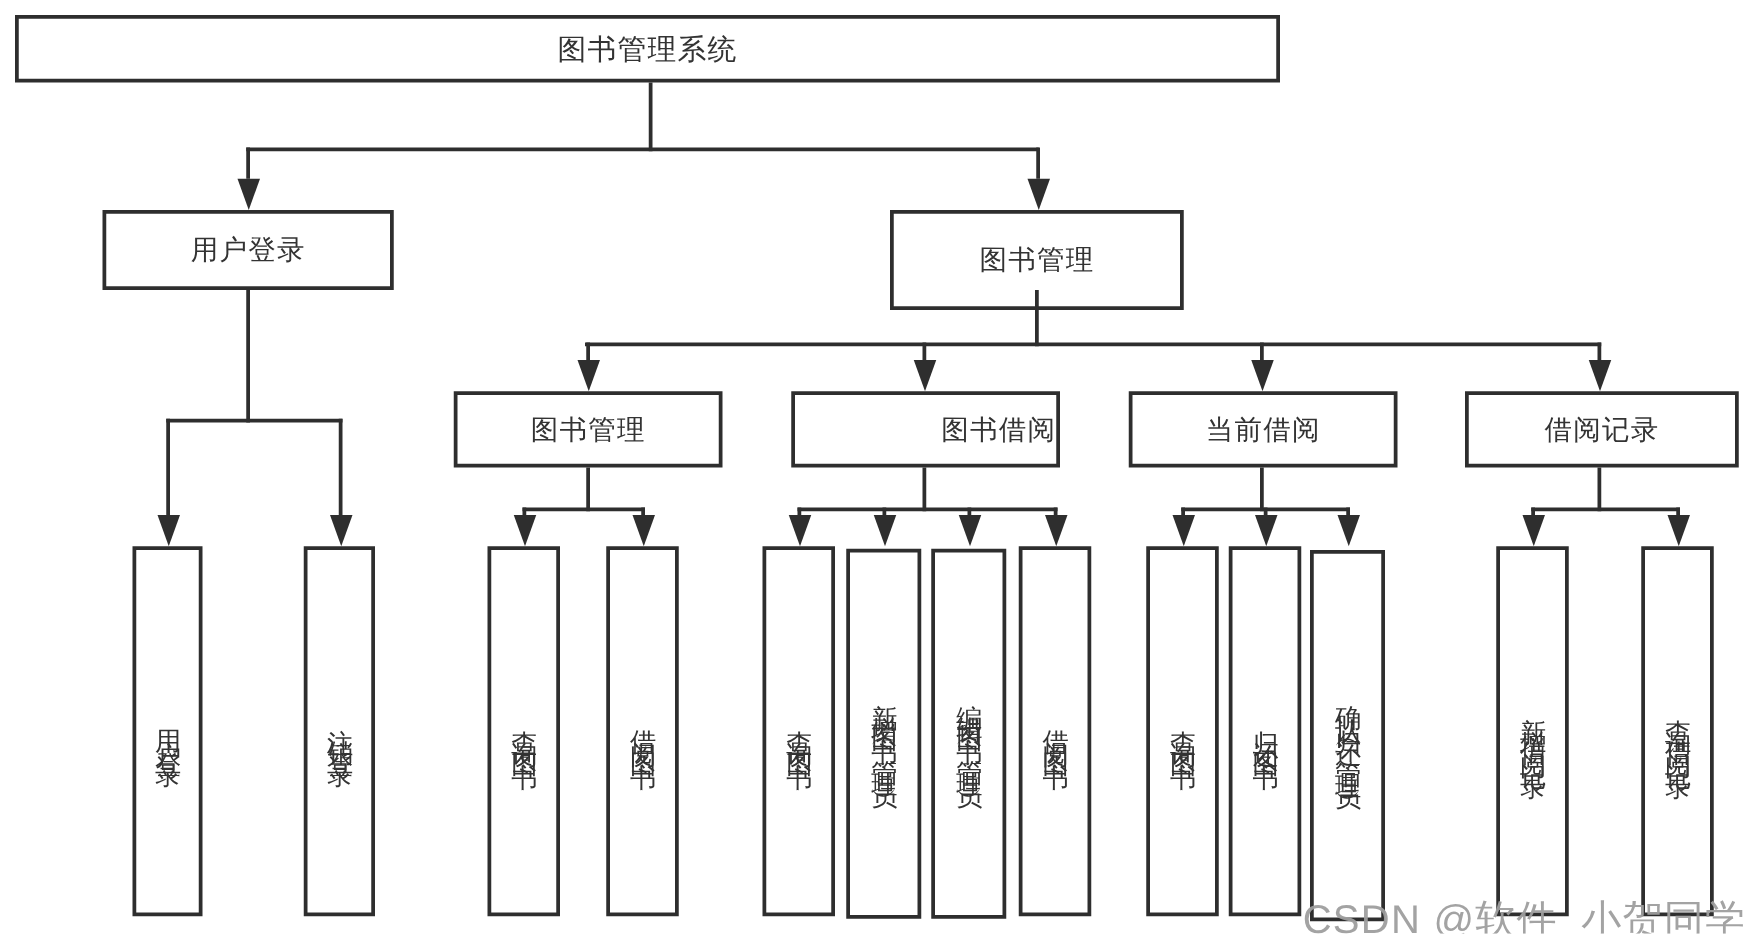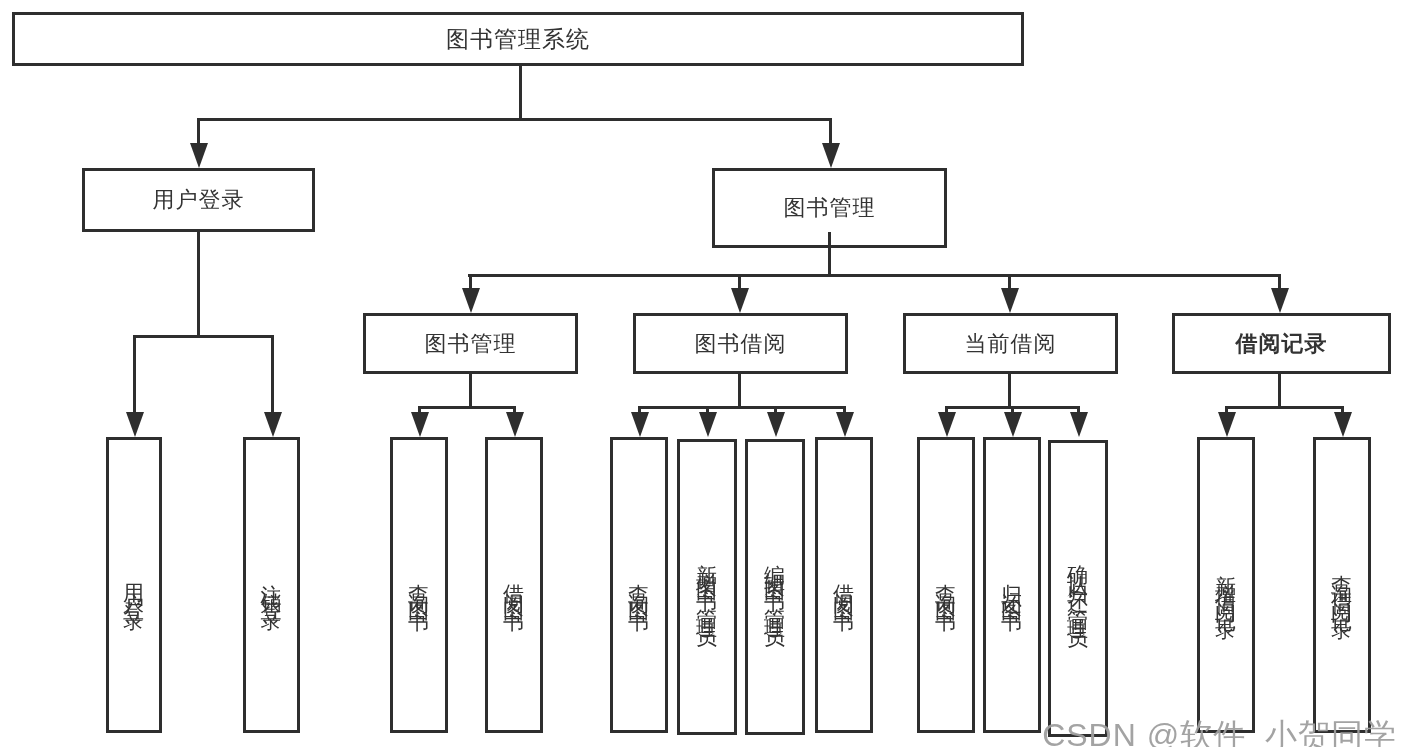--- a/index.html
+++ b/index.html
@@ -85,27 +85,27 @@
   <div class="vline" style="left:828px; top:232px; height:45px;"></div>
   <div class="hline" style="left:468px; top:274px; width:813px;"></div>
   <div class="arrow" style="left:469px; top:274px; height:14px;"></div>
   <div class="arrow" style="left:738px; top:274px; height:14px;"></div>
   <div class="arrow" style="left:1008px; top:274px; height:14px;"></div>
   <div class="arrow" style="left:1278px; top:274px; height:14px;"></div>
 
   <div class="node" style="left:363px; top:313px; width:215px; height:61px;">
     <span class="h-label">图书管理</span>
   </div>
-  <div class="node" style="left:633px; top:313px; width:215px; height:61px;">
+  <div class="node" style="left:633px; top:313px; width:215px; height:61px;justify-content:flex-end;">
     <span class="h-label">图书借阅</span>
   </div>
   <div class="node" style="left:903px; top:313px; width:215px; height:61px;">
     <span class="h-label">当前借阅</span>
   </div>
-  <div class="node" style="left:1172px; top:313px; width:219px; height:61px;font-weight:bold;">
+  <div class="node" style="left:1172px; top:313px; width:219px; height:61px;">
     <span class="h-label">借阅记录</span>
   </div>
 
   <div class="vline" style="left:469px; top:374px; height:35px;"></div>
   <div class="hline" style="left:418px; top:406px; width:98px;"></div>
   <div class="arrow" style="left:418px; top:406px; height:6px;"></div>
   <div class="arrow" style="left:513px; top:406px; height:6px;"></div>
 
   <div class="vline" style="left:738px; top:374px; height:35px;"></div>
   <div class="hline" style="left:638px; top:406px; width:208px;"></div>

